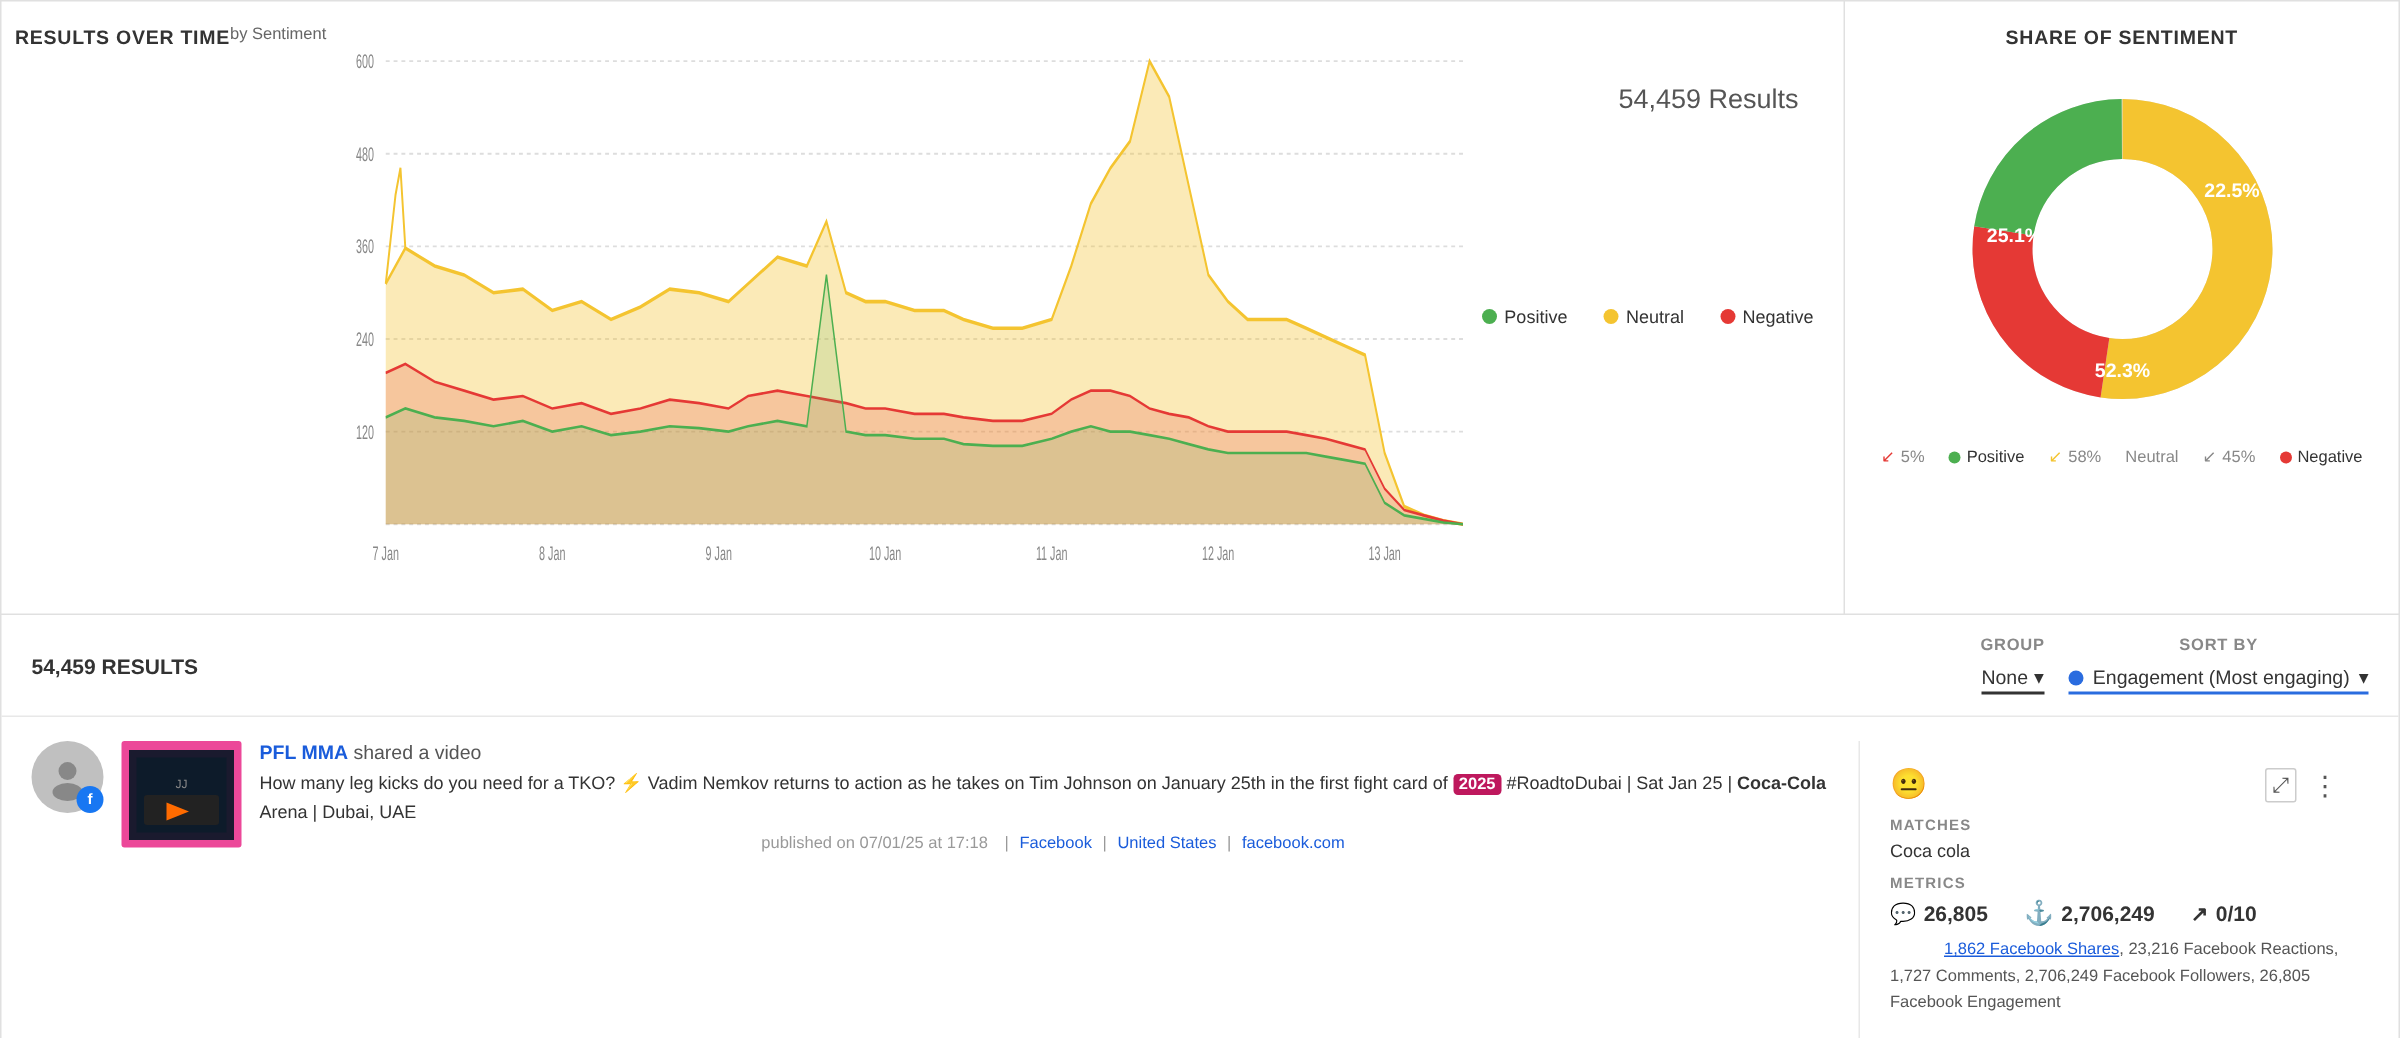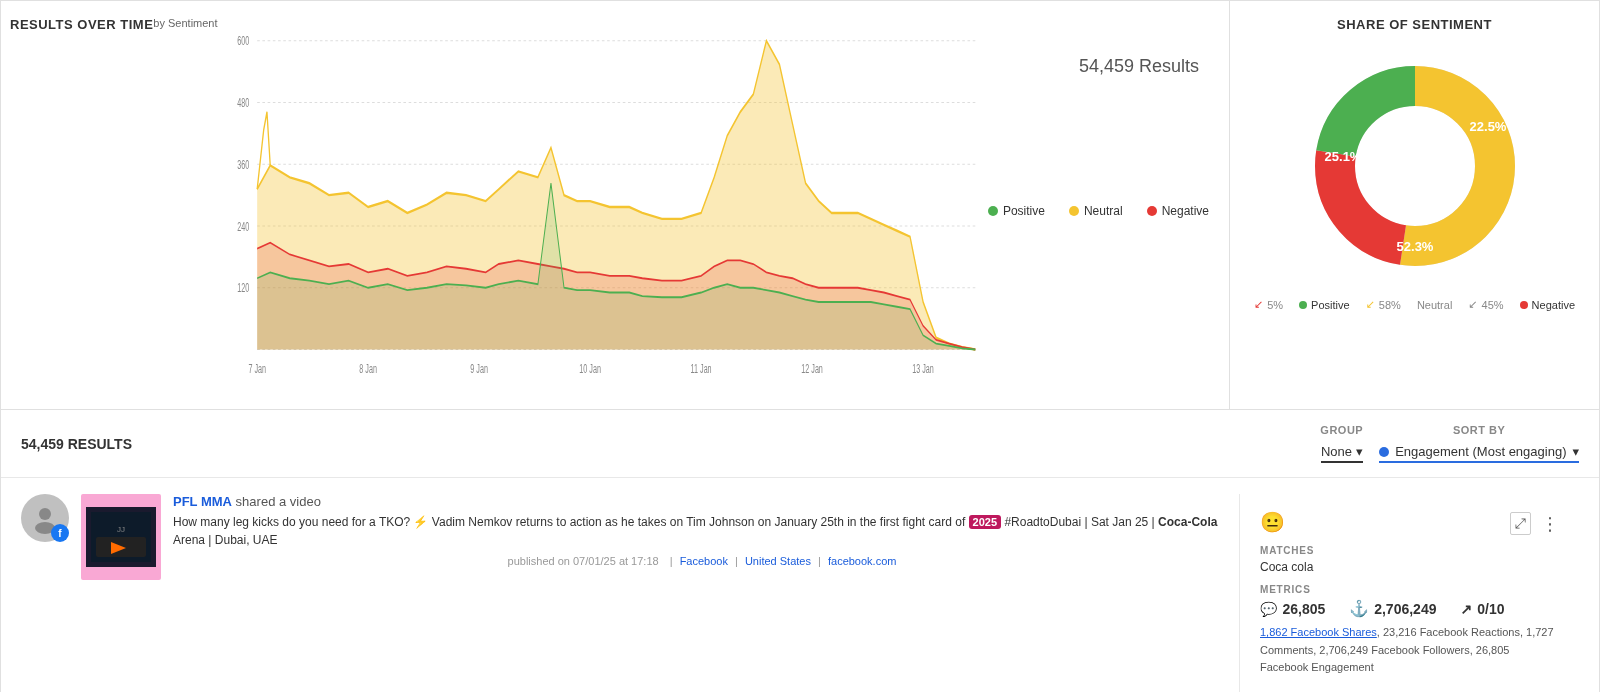--- a/index.html
+++ b/index.html
@@ -211,22 +211,22 @@
       display: flex;
       align-items: center;
       justify-content: center;
       color: white;
       font-size: 10px;
       font-weight: 700;
     }
 
     .post-image {
       width: 80px;
-      height: 86px;
-      background: #f9a8d4;
+      height: 71px;
+      background: #ec4899;
       border-radius: 2px;
       flex-shrink: 0;
       display: flex;
       align-items: center;
       justify-content: center;
       overflow: hidden;
     }
 
     .post-content {
       flex: 1;
@@ -311,20 +311,21 @@
 
     .metric-detail {
       font-size: 11px;
       color: #555;
       line-height: 1.6;
     }
 
     .metric-detail a {
       color: #1a5cdb;
       text-decoration: underline;
+      margin-left: 36px;
     }
 
     .post-actions-right {
       display: flex;
       align-items: center;
       gap: 10px;
       margin-left: auto;
       margin-top: 2px;
     }
 

